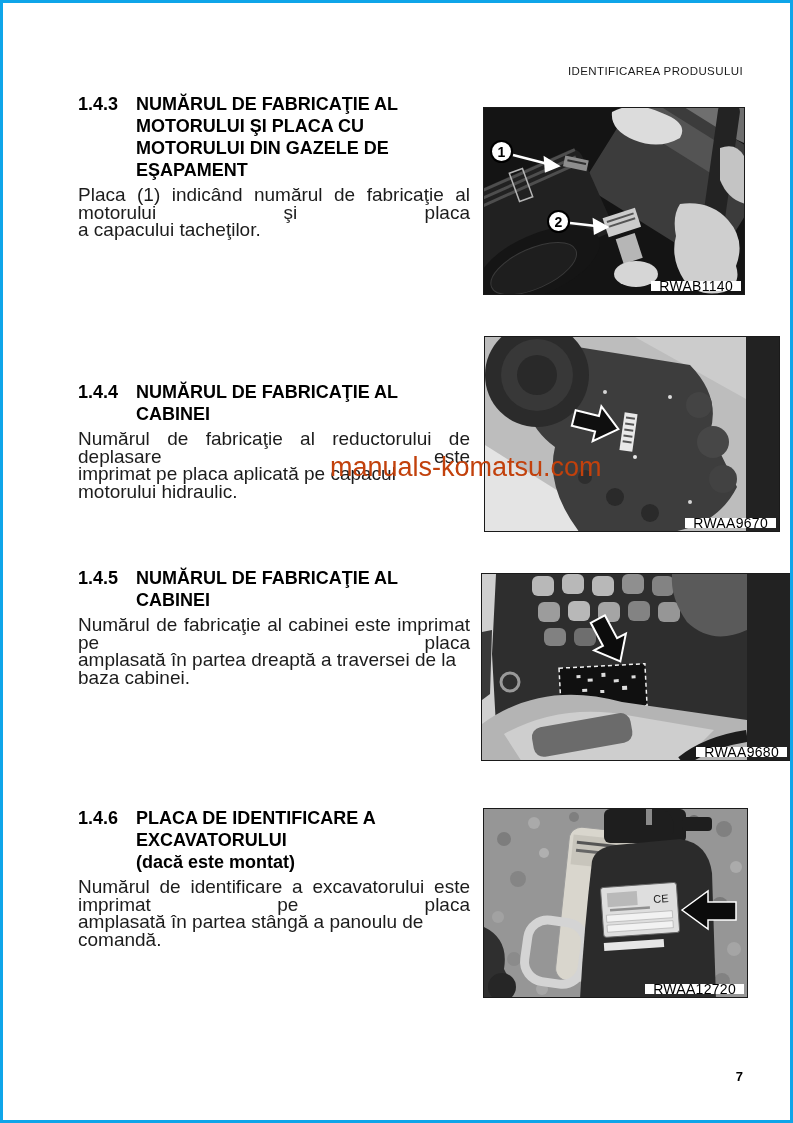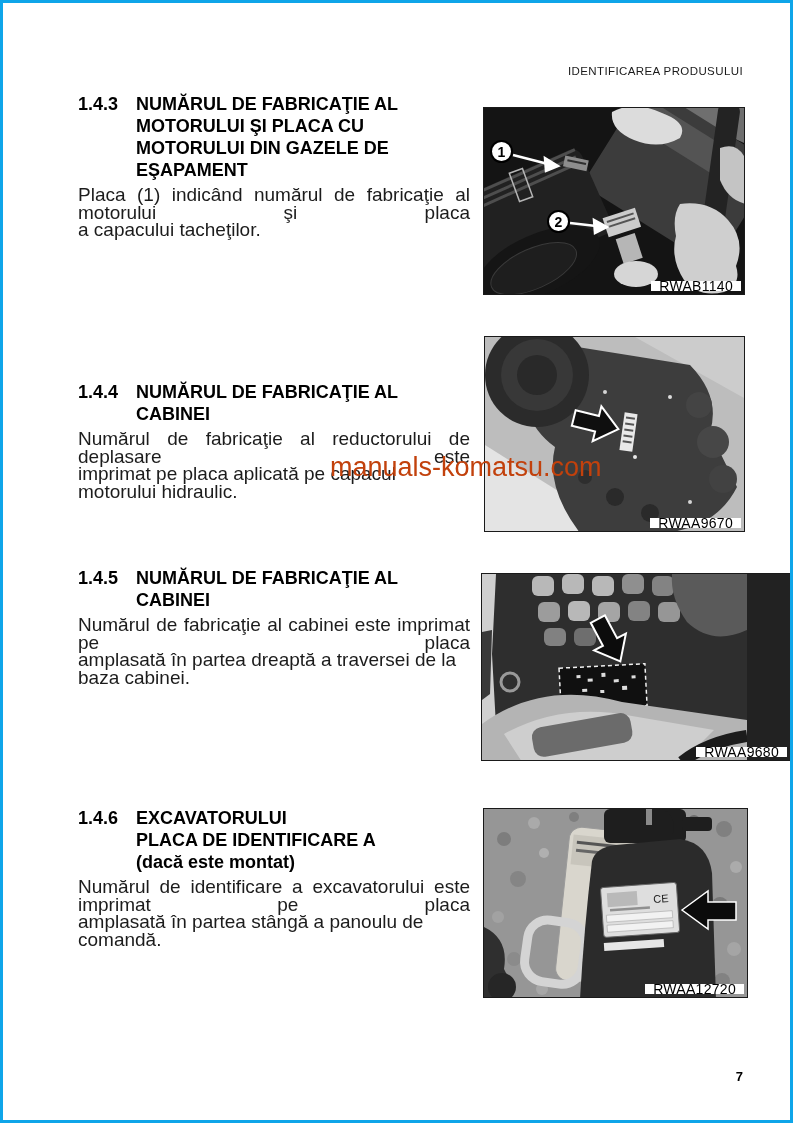--- a/index.html
+++ b/index.html
@@ -115,21 +115,21 @@
         <div>NUMĂRUL DE FABRICAŢIE AL</div>
         <div>CABINEI</div>
       </div>
     </div>
     <div class="sec-body">
       <div class="jline">Numărul de fabricaţie al reductorului de deplasare este</div>
       <div>imprimat pe placa aplicată pe capacul motorului hidraulic.</div>
     </div>
   </div>
 
-  <div class="photo" style="left:481px; top:333px; width:261px; height:196px;">
+  <div class="photo" style="left:481px; top:333px; width:296px; height:196px;">
     <svg viewBox="0 0 261 196" width="261" height="196">
       <rect width="261" height="196" fill="#bdbdbd"></rect>
       <polygon points="0,108 140,196 0,196" fill="#e4e4e4"></polygon>
       <polygon points="150,0 261,0 261,62" fill="#cccccc"></polygon>
       <path d="M30 0 L205 28 Q236 60 225 95 L252 150 Q232 190 180 196 L95 196 Q60 150 70 110 Q28 80 30 0 Z" fill="#3d3d3d"></path>
       <circle cx="52" cy="38" r="52" fill="#2b2b2b"></circle>
       <circle cx="52" cy="38" r="36" fill="#383838"></circle>
       <circle cx="52" cy="38" r="20" fill="#292929"></circle>
       <circle cx="228" cy="105" r="16" fill="#474747"></circle>
       <circle cx="238" cy="142" r="14" fill="#424242"></circle>
@@ -216,22 +216,22 @@
       <path d="M200 188 Q225 168 265 162" stroke="#1c1c1c" stroke-width="12" fill="none"></path>
       <circle cx="28" cy="108" r="9" fill="none" stroke="#999999" stroke-width="3"></circle>
     </svg>
     <div class="figlabel">RWAA9680</div>
   </div>
 
   <div class="section" style="top:804px;">
     <div class="sec-head">
       <div class="sec-num">1.4.6</div>
       <div class="sec-title">
+        <div>PLACA DE IDENTIFICARE A</div>
         <div>EXCAVATORULUI</div>
-        <div>PLACA DE IDENTIFICARE A</div>
         <div>(dacă este montat)</div>
       </div>
     </div>
     <div class="sec-body">
       <div class="jline">Numărul de identificare a excavatorului este imprimat pe placa</div>
       <div>amplasată în partea stângă a panoulu de comandă.</div>
     </div>
   </div>
 
   <div class="photo" style="left:480px; top:805px; width:265px; height:190px;">

